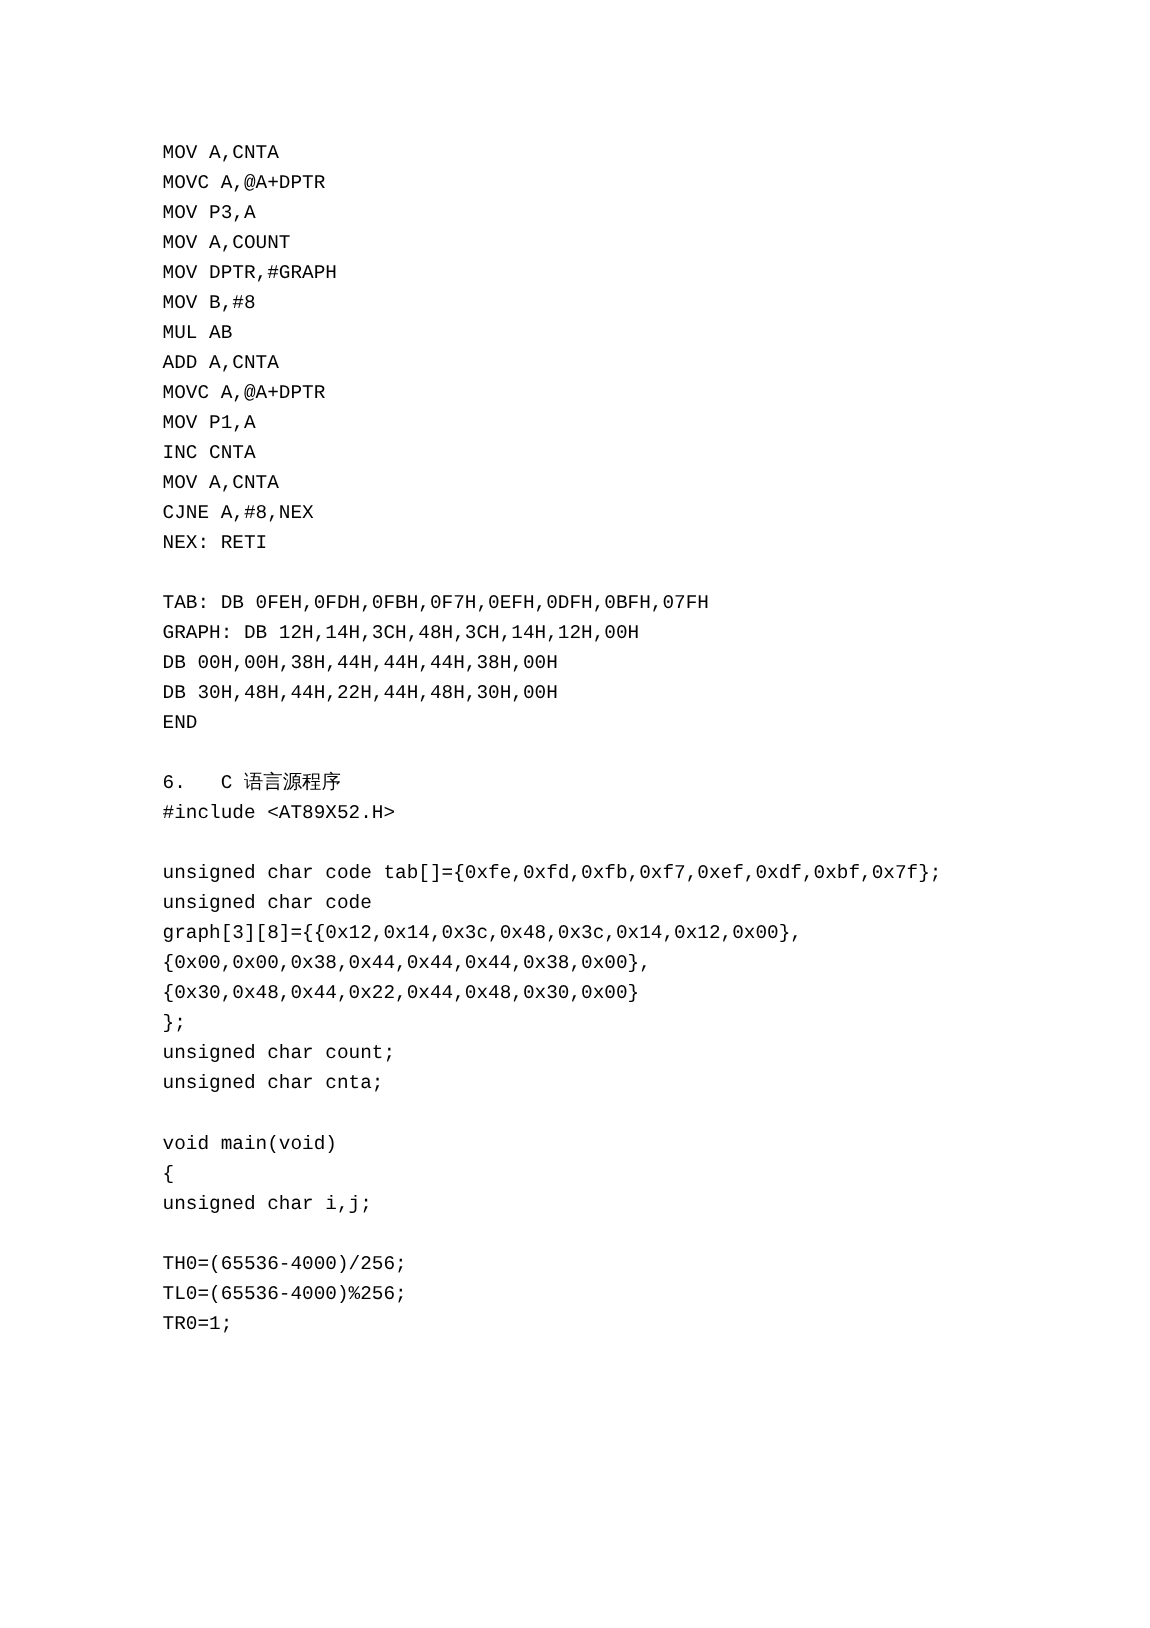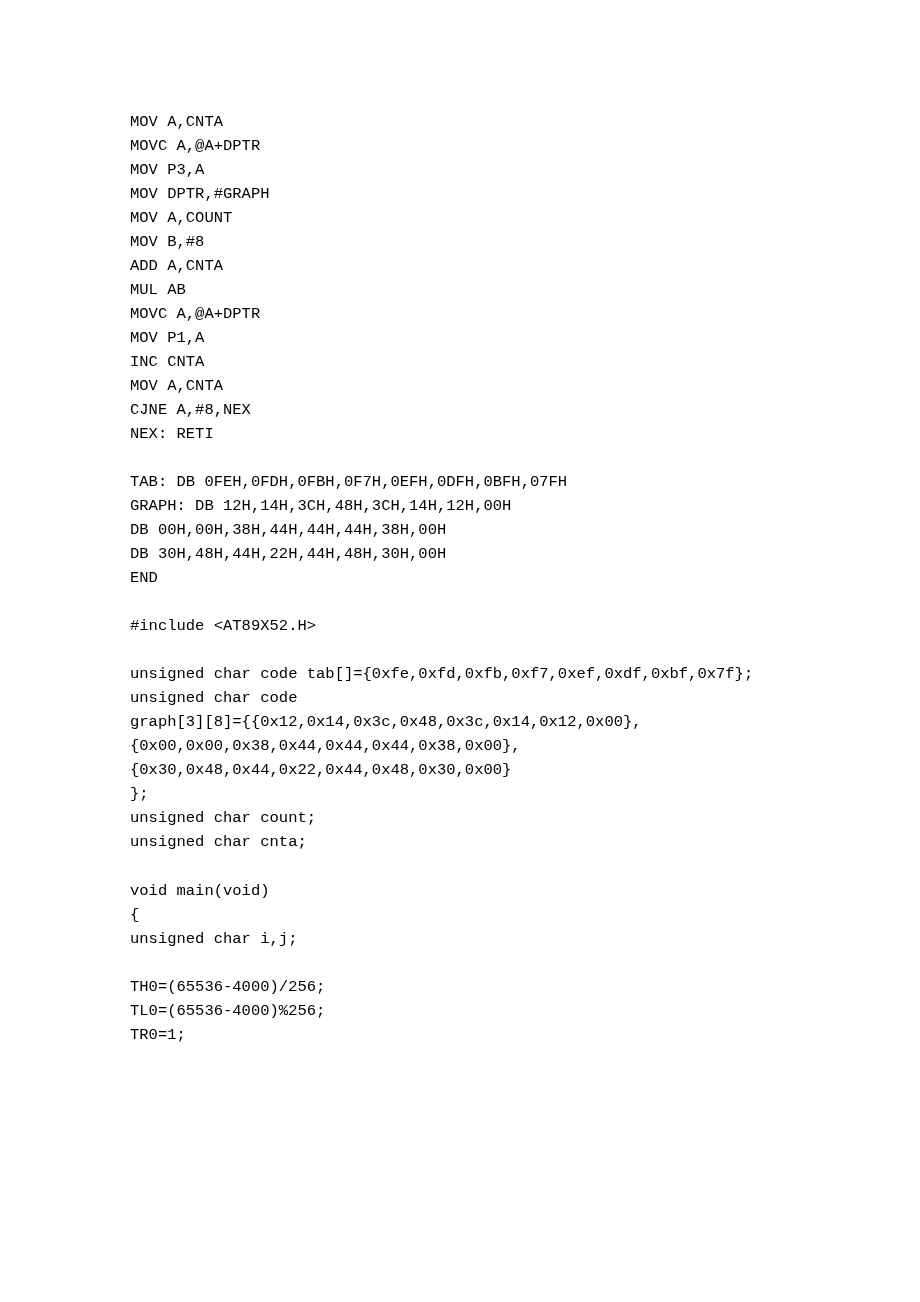--- a/index.html
+++ b/index.html
@@ -23,38 +23,39 @@
   }
 </style>
 </head>
 <body>
 
 <div class="page">
   <div id="code-container">
       <div class="code-line">MOV A,CNTA</div>
       <div class="code-line">MOVC A,@A+DPTR</div>
       <div class="code-line">MOV P3,A</div>
+      <div class="code-line">MOV A,COUNT</div>
       <div class="code-line">MOV DPTR,#GRAPH</div>
-      <div class="code-line">MOV A,COUNT</div>
       <div class="code-line">MOV B,#8</div>
+      <div class="code-line">MUL AB</div>
       <div class="code-line">ADD A,CNTA</div>
-      <div class="code-line">MUL AB</div>
       <div class="code-line">MOVC A,@A+DPTR</div>
       <div class="code-line">MOV P1,A</div>
       <div class="code-line">INC CNTA</div>
       <div class="code-line">MOV A,CNTA</div>
       <div class="code-line">CJNE A,#8,NEX</div>
       <div class="code-line">NEX: RETI</div>
       <div class="code-line">&nbsp;</div>
       <div class="code-line">TAB: DB 0FEH,0FDH,0FBH,0F7H,0EFH,0DFH,0BFH,07FH</div>
       <div class="code-line">GRAPH: DB 12H,14H,3CH,48H,3CH,14H,12H,00H</div>
       <div class="code-line">DB 00H,00H,38H,44H,44H,44H,38H,00H</div>
       <div class="code-line">DB 30H,48H,44H,22H,44H,48H,30H,00H</div>
       <div class="code-line">END</div>
       <div class="code-line">&nbsp;</div>
+      <div class="code-line">6.   C 语言源程序</div>
       <div class="code-line">#include &lt;AT89X52.H&gt;</div>
       <div class="code-line">&nbsp;</div>
       <div class="code-line">unsigned char code tab[]={0xfe,0xfd,0xfb,0xf7,0xef,0xdf,0xbf,0x7f};</div>
       <div class="code-line">unsigned char code</div>
       <div class="code-line">graph[3][8]={{0x12,0x14,0x3c,0x48,0x3c,0x14,0x12,0x00},</div>
       <div class="code-line">{0x00,0x00,0x38,0x44,0x44,0x44,0x38,0x00},</div>
       <div class="code-line">{0x30,0x48,0x44,0x22,0x44,0x48,0x30,0x00}</div>
       <div class="code-line">};</div>
       <div class="code-line">unsigned char count;</div>
       <div class="code-line">unsigned char cnta;</div>

